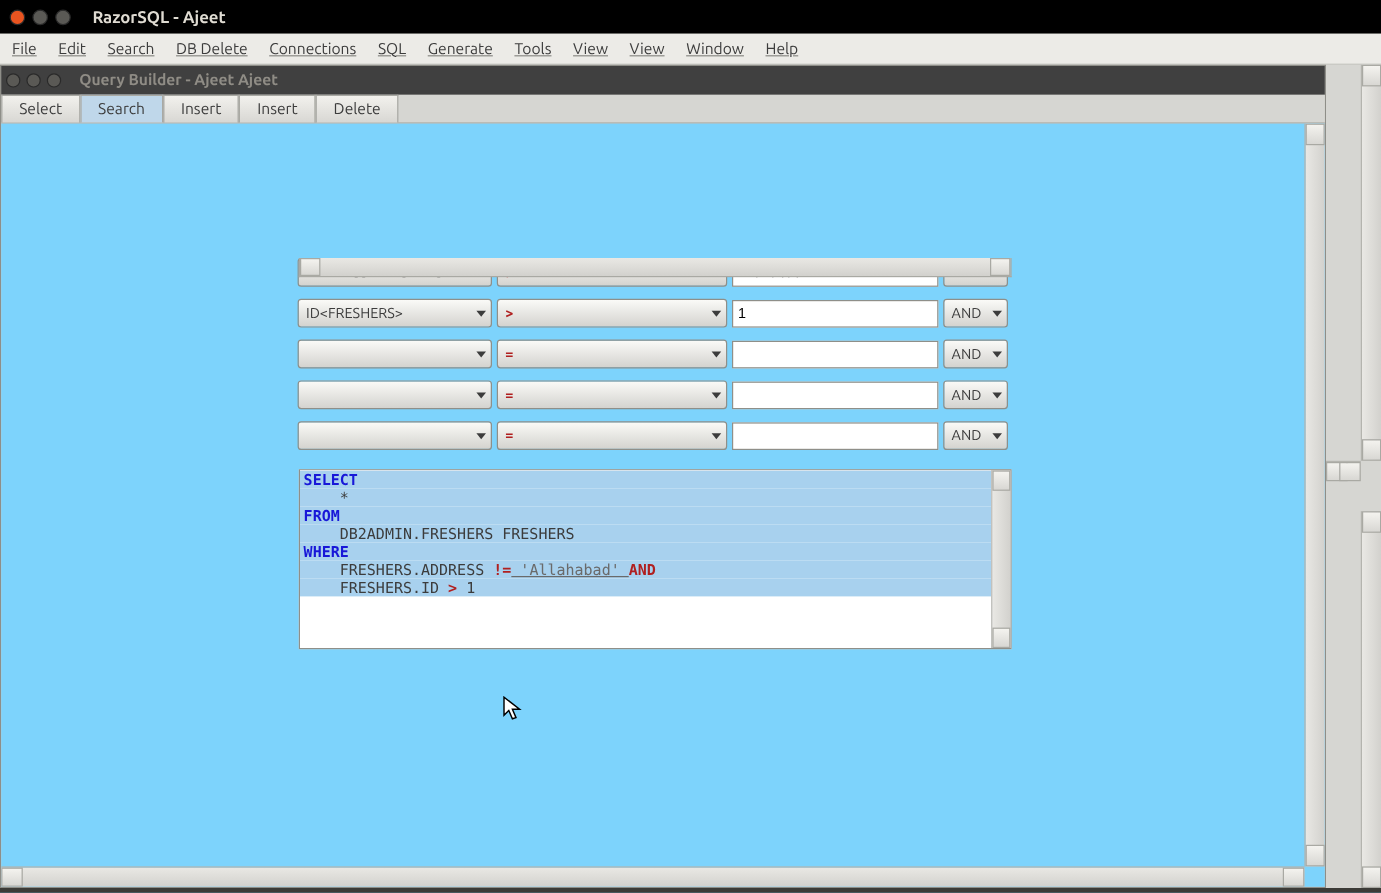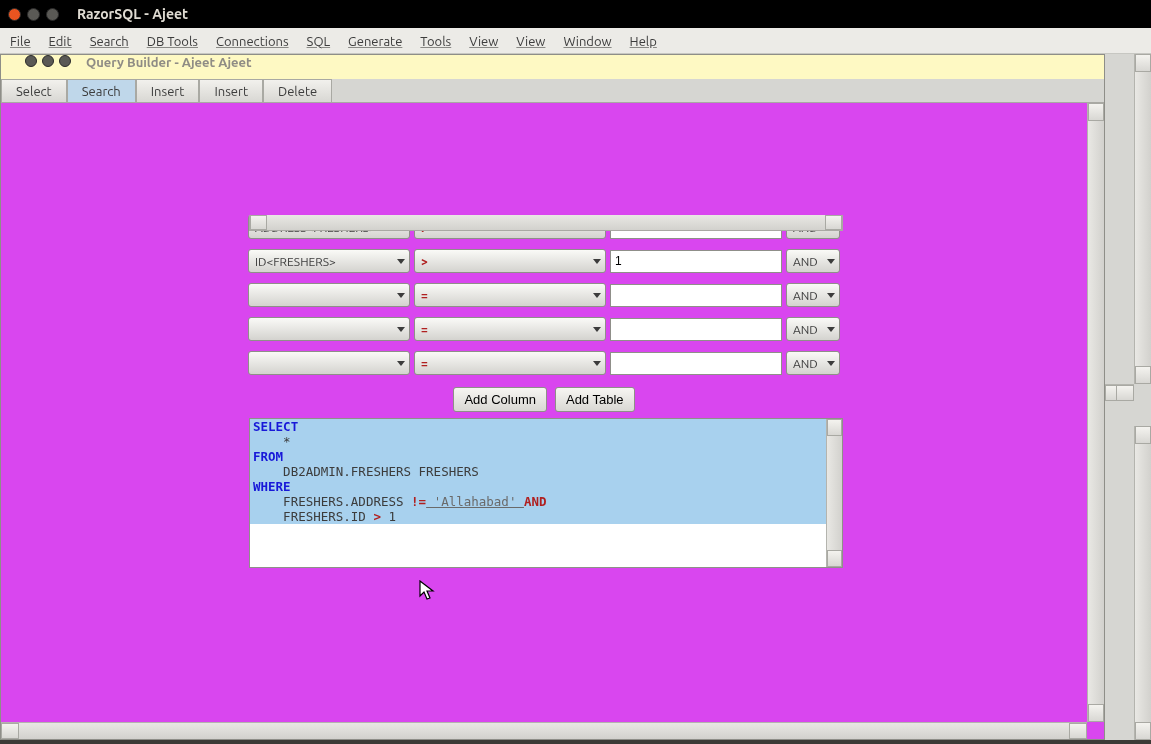--- a/index.html
+++ b/index.html
@@ -35,23 +35,23 @@
   .menubar .mn { text-decoration:underline; text-decoration-color:#8a8a86; }
   
   .child-window {
     position:absolute; left:0; top:54px;
     width:1105px; height:686px;
     background:#d6d6d2;
     border:1px solid #8e8e88;
     display:flex; flex-direction:column;
   }
   .child-titlebar {
-    height:24px; background:#fef9c3;
-    display:flex; 
-    padding-left:24px; gap:5px;
+    height:24px; background:#404040;
+    display:flex; align-items:center;
+    padding-left:4px; gap:5px;
   }
   .cbtn { width:12px; height:12px; border-radius:50%; background:#5a5955; border:1px solid #2a2a2a; }
   .child-title { color:#8f8c85; font-weight:bold; font-size:13px; margin-left:10px; }
   
   .tabstrip {
     height:24px; background:#d6d6d2;
     display:flex; align-items:stretch;
     border-bottom:1px solid #a9a9a3;
   }
   .tab {
@@ -60,21 +60,21 @@
     border-bottom:none;
     background:linear-gradient(#f2f1ed,#d8d7d3);
     margin-right:0px;
     font-size:13px;
     cursor:default;
   }
   .tab.active { background:#bfd7ea; }
   
   .content {
     flex:1; position:relative;
-    background:#d946ef;
+    background:#7dd3fc;
     overflow:hidden;
   }
   .vscroll-outer {
     position:absolute; right:0; top:0; bottom:17px; width:17px;
     background:linear-gradient(to right,#e9e8e4,#d2d1cd);
     border-left:1px solid #b4b4ae;
   }
   .vscroll-outer::before, .vscroll-outer::after {
     content:""; position:absolute; left:0; right:0; height:16px;
     background:linear-gradient(#f4f3ef,#d8d7d3);
@@ -226,21 +226,21 @@
   <div class="wbtn close"></div>
   <div class="wbtn min"></div>
   <div class="wbtn max"></div>
   <div class="main-title">RazorSQL - Ajeet</div>
 </div>
 
 <div class="menubar">
   <span><span class="mn">File</span></span>
   <span><span class="mn">Edit</span></span>
   <span><span class="mn">Search</span></span>
-  <span><span class="mn">DB Tools</span></span>
+  <span><span class="mn">DB Delete</span></span>
   <span><span class="mn">Connections</span></span>
   <span><span class="mn">SQL</span></span>
   <span><span class="mn">Generate</span></span>
   <span><span class="mn">Tools</span></span>
   <span><span class="mn">View</span></span>
   <span><span class="mn">View</span></span>
   <span><span class="mn">Window</span></span>
   <span><span class="mn">Help</span></span>
 </div>
 
@@ -338,24 +338,20 @@
             <span>=</span>
             <span class="arrow"></span>
           </div>
         <input class="textin" value="" style="">
         <div class="combo conj">
             <span>AND</span>
             <span class="arrow"></span>
           </div>
       </div>
 
-      <div class="btnrow">
-        <button class="btn">Add Column</button>
-        <button class="btn">Add Table</button>
-      </div>
 
 
       <div class="sql-wrap">
         <div class="sql-text"><span class="hl"><span class="kw">SELECT</span></span><span class="hl">    *</span><span class="hl"><span class="kw">FROM</span></span><span class="hl">    DB2ADMIN.FRESHERS FRESHERS</span><span class="hl"><span class="kw">WHERE</span></span><span class="hl"><span>    FRESHERS.ADDRESS </span><span class="op">!=</span><span class="str"> 'Allahabad' </span><span class="op">AND</span></span><span class="hl"><span>    FRESHERS.ID </span><span class="op">&gt;</span><span> 1</span></span></div>
         <div class="sql-vscroll"></div>
       </div>
       <div class="sql-hscroll"></div>
 
     </div>
     <div class="vscroll-outer"></div>

